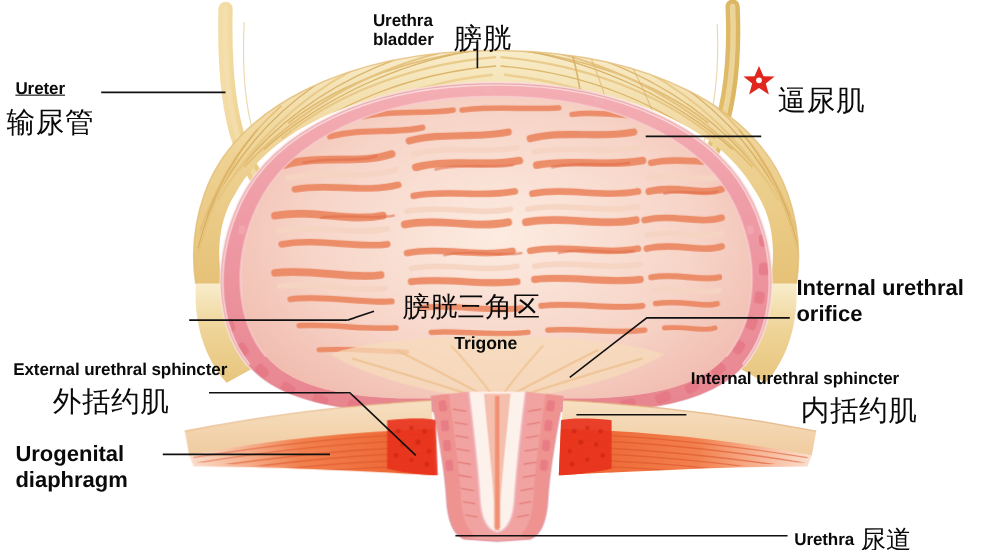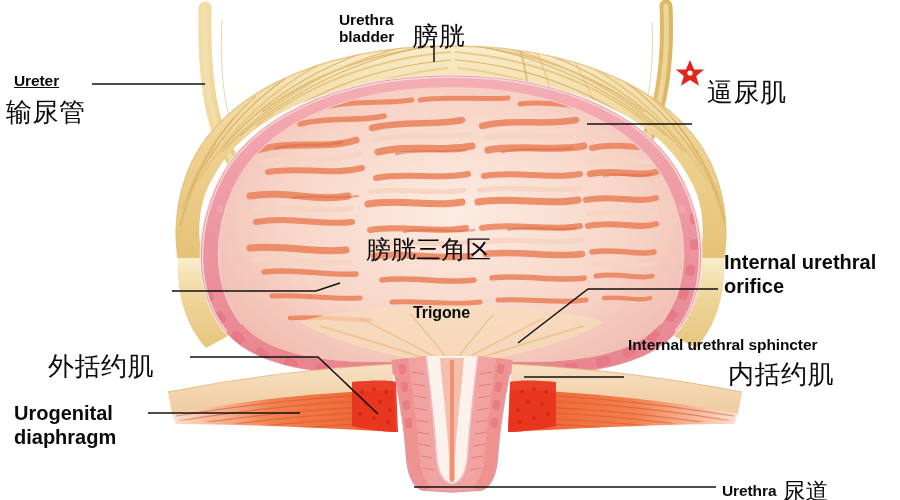--- a/index.html
+++ b/index.html
@@ -526,27 +526,30 @@
   <div class="lbl" style="left:707px; top:78px;">
     <span class="cn">逼尿肌</span>
   </div>
 
 
   <div class="lbl en2" style="left:724px; top:251px; width:170px;">
     <span>Internal urethral</span><br>
     <span>orifice</span>
   </div>
 
-  <div class="lbl" style="left:366px; top:236px;">
+  <div class="lbl" style="left:366px; top:265px;">
     <span class="cn-mid">膀胱三角区</span>
   </div>
   <div class="lbl" style="left:413px; top:304px;">
     <span class="en" style="font-size:16px;">Trigone</span>
   </div>
 
+  <div class="lbl" style="left:12px; top:328px;">
+    <span class="en">External urethral sphincter</span>
+  </div>
   <div class="lbl" style="left:48px; top:352px;text-align:center;">
     <span class="cn">外括约肌</span>
   </div>
 
   <div class="lbl" style="left:628px; top:336px;">
     <span class="en">Internal urethral sphincter</span>
   </div>
   <div class="lbl" style="left:728px; top:360px;">
     <span class="cn">内括约肌</span>
   </div>

